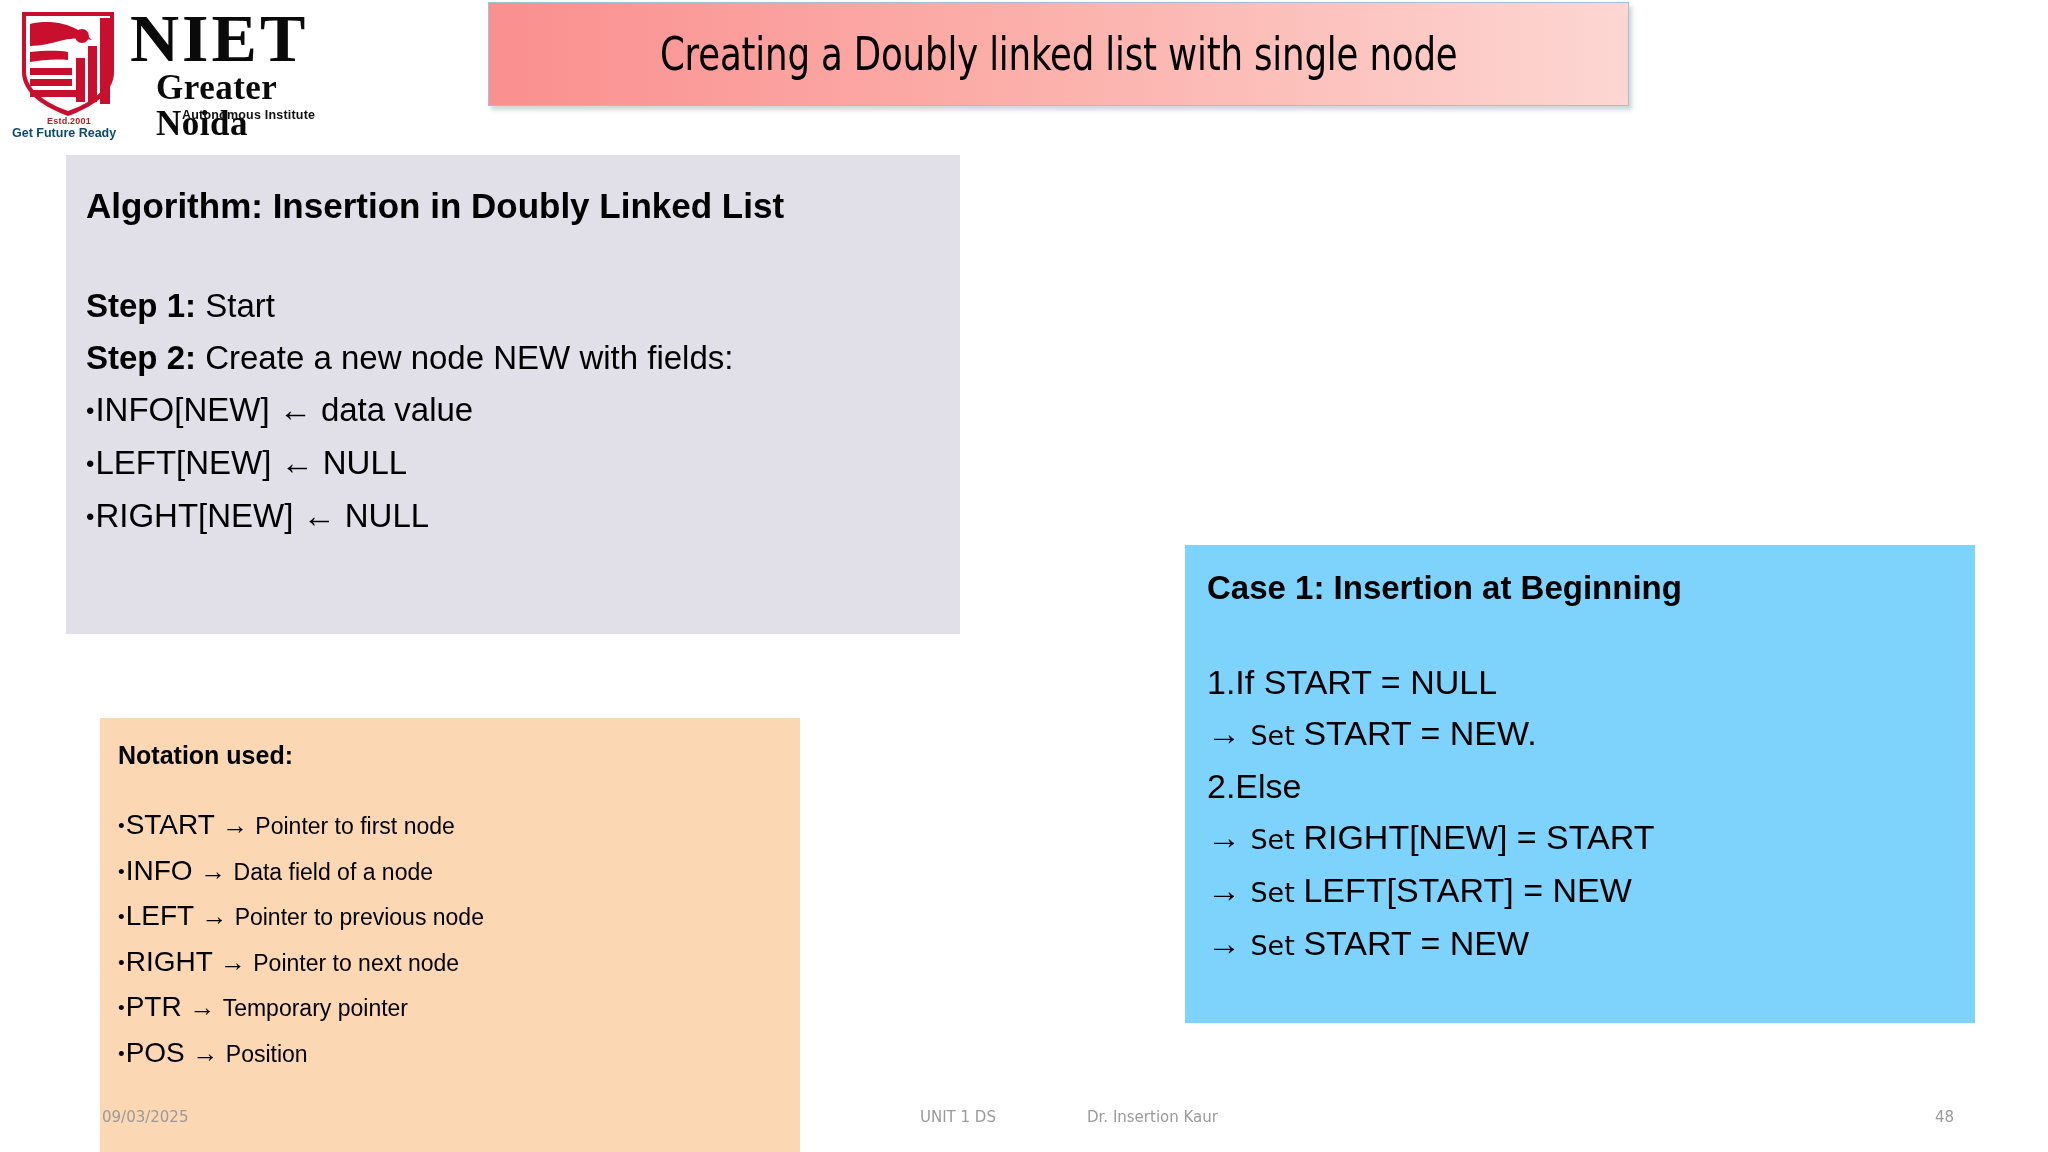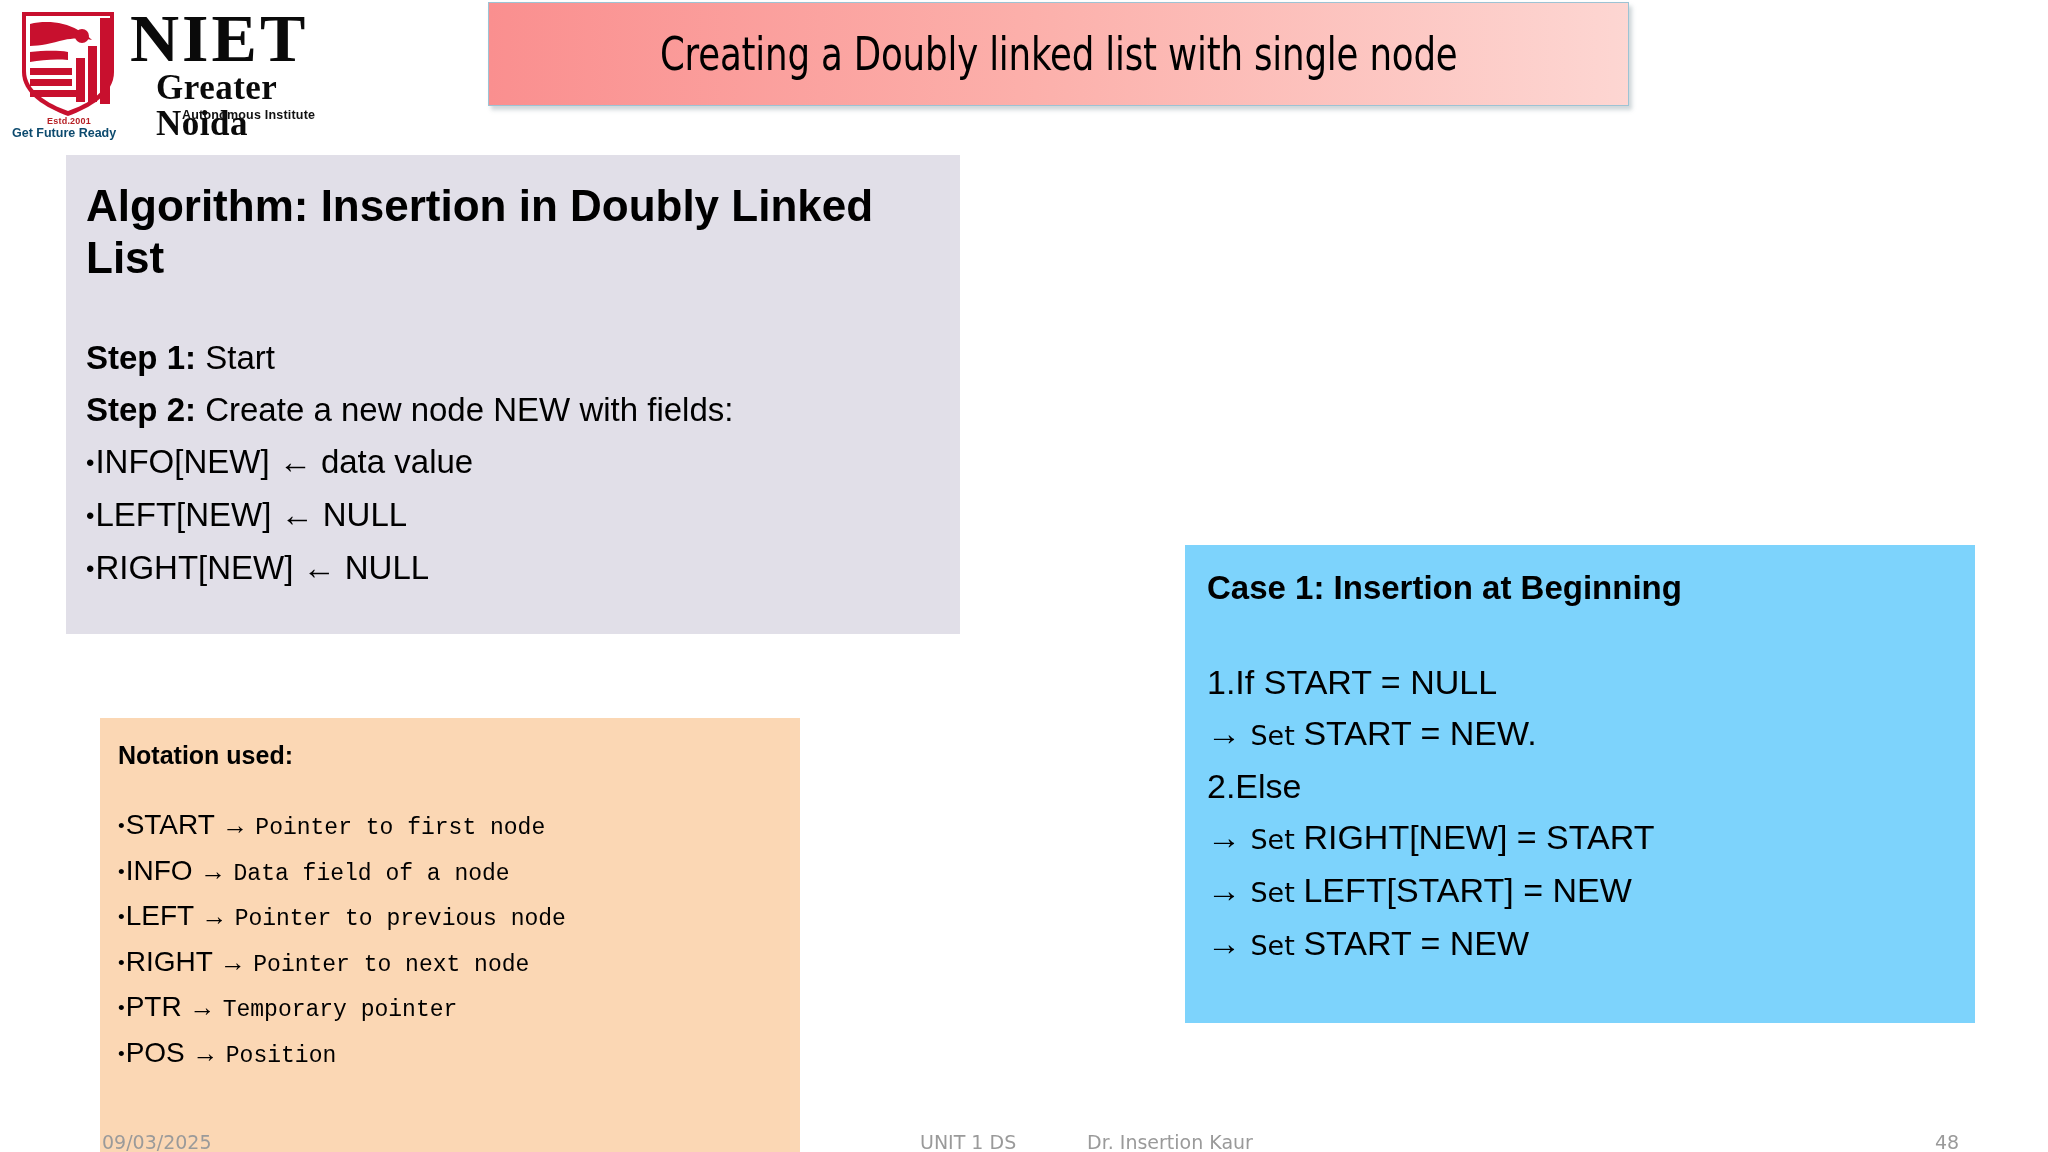--- a/index.html
+++ b/index.html
@@ -117,21 +117,21 @@
     position: absolute;
     left: 66px;
     top: 155px;
     width: 894px;
     height: 479px;
     background: #e1dfe8;
     box-sizing: border-box;
     padding: 25px 24px 10px 20px;
   }
   #algorithm-title {
-    font-size: 44px;
+    font-size: 35px;
     font-weight: bold;
     line-height: 52px;
     color: #000000;
     font-family: "Liberation Sans", sans-serif;
     max-width: 790px;
   }
   .algo-spacer { height: 48px; }
   .algo-line {
     font-size: 33px;
     line-height: 52px;
@@ -181,21 +181,21 @@
   }
   .notation-term {
     font-family: "Liberation Sans", sans-serif;
     font-size: 28px;
   }
   .notation-arrow {
     font-family: "Liberation Sans", sans-serif;
     font-size: 26px;
   }
   .notation-desc {
-    font-family: Liberation Mono, monospace;
+    font-family: Liberation Sans, sans-serif;
     font-size: 23px;
   }
 
   
   #case-box {
     position: absolute;
     left: 1185px;
     top: 545px;
     width: 790px;
     height: 478px;
@@ -221,23 +221,22 @@
   .case-small {
     font-family: "DejaVu Sans", sans-serif;
     font-size: 27px;
   }
 
   
   .footer-text {
     position: absolute;
     color: #9a9a9a;
     font-family: "DejaVu Sans", sans-serif;
-    font-size: 19px;
-    white-space: nowrap;
-    margin-top: 23px;
+    font-size: 15px;
+    white-space: nowrap;
   }
   #footer-date  { left: 102px;  top: 1108px; }
   #footer-unit  { left: 920px;  top: 1108px; }
   #footer-author{ left: 1087px; top: 1108px; }
   #footer-page  { left: 1935px; top: 1108px; }
 </style>
 </head>
 <body>
 
 <div id="logo-block">

